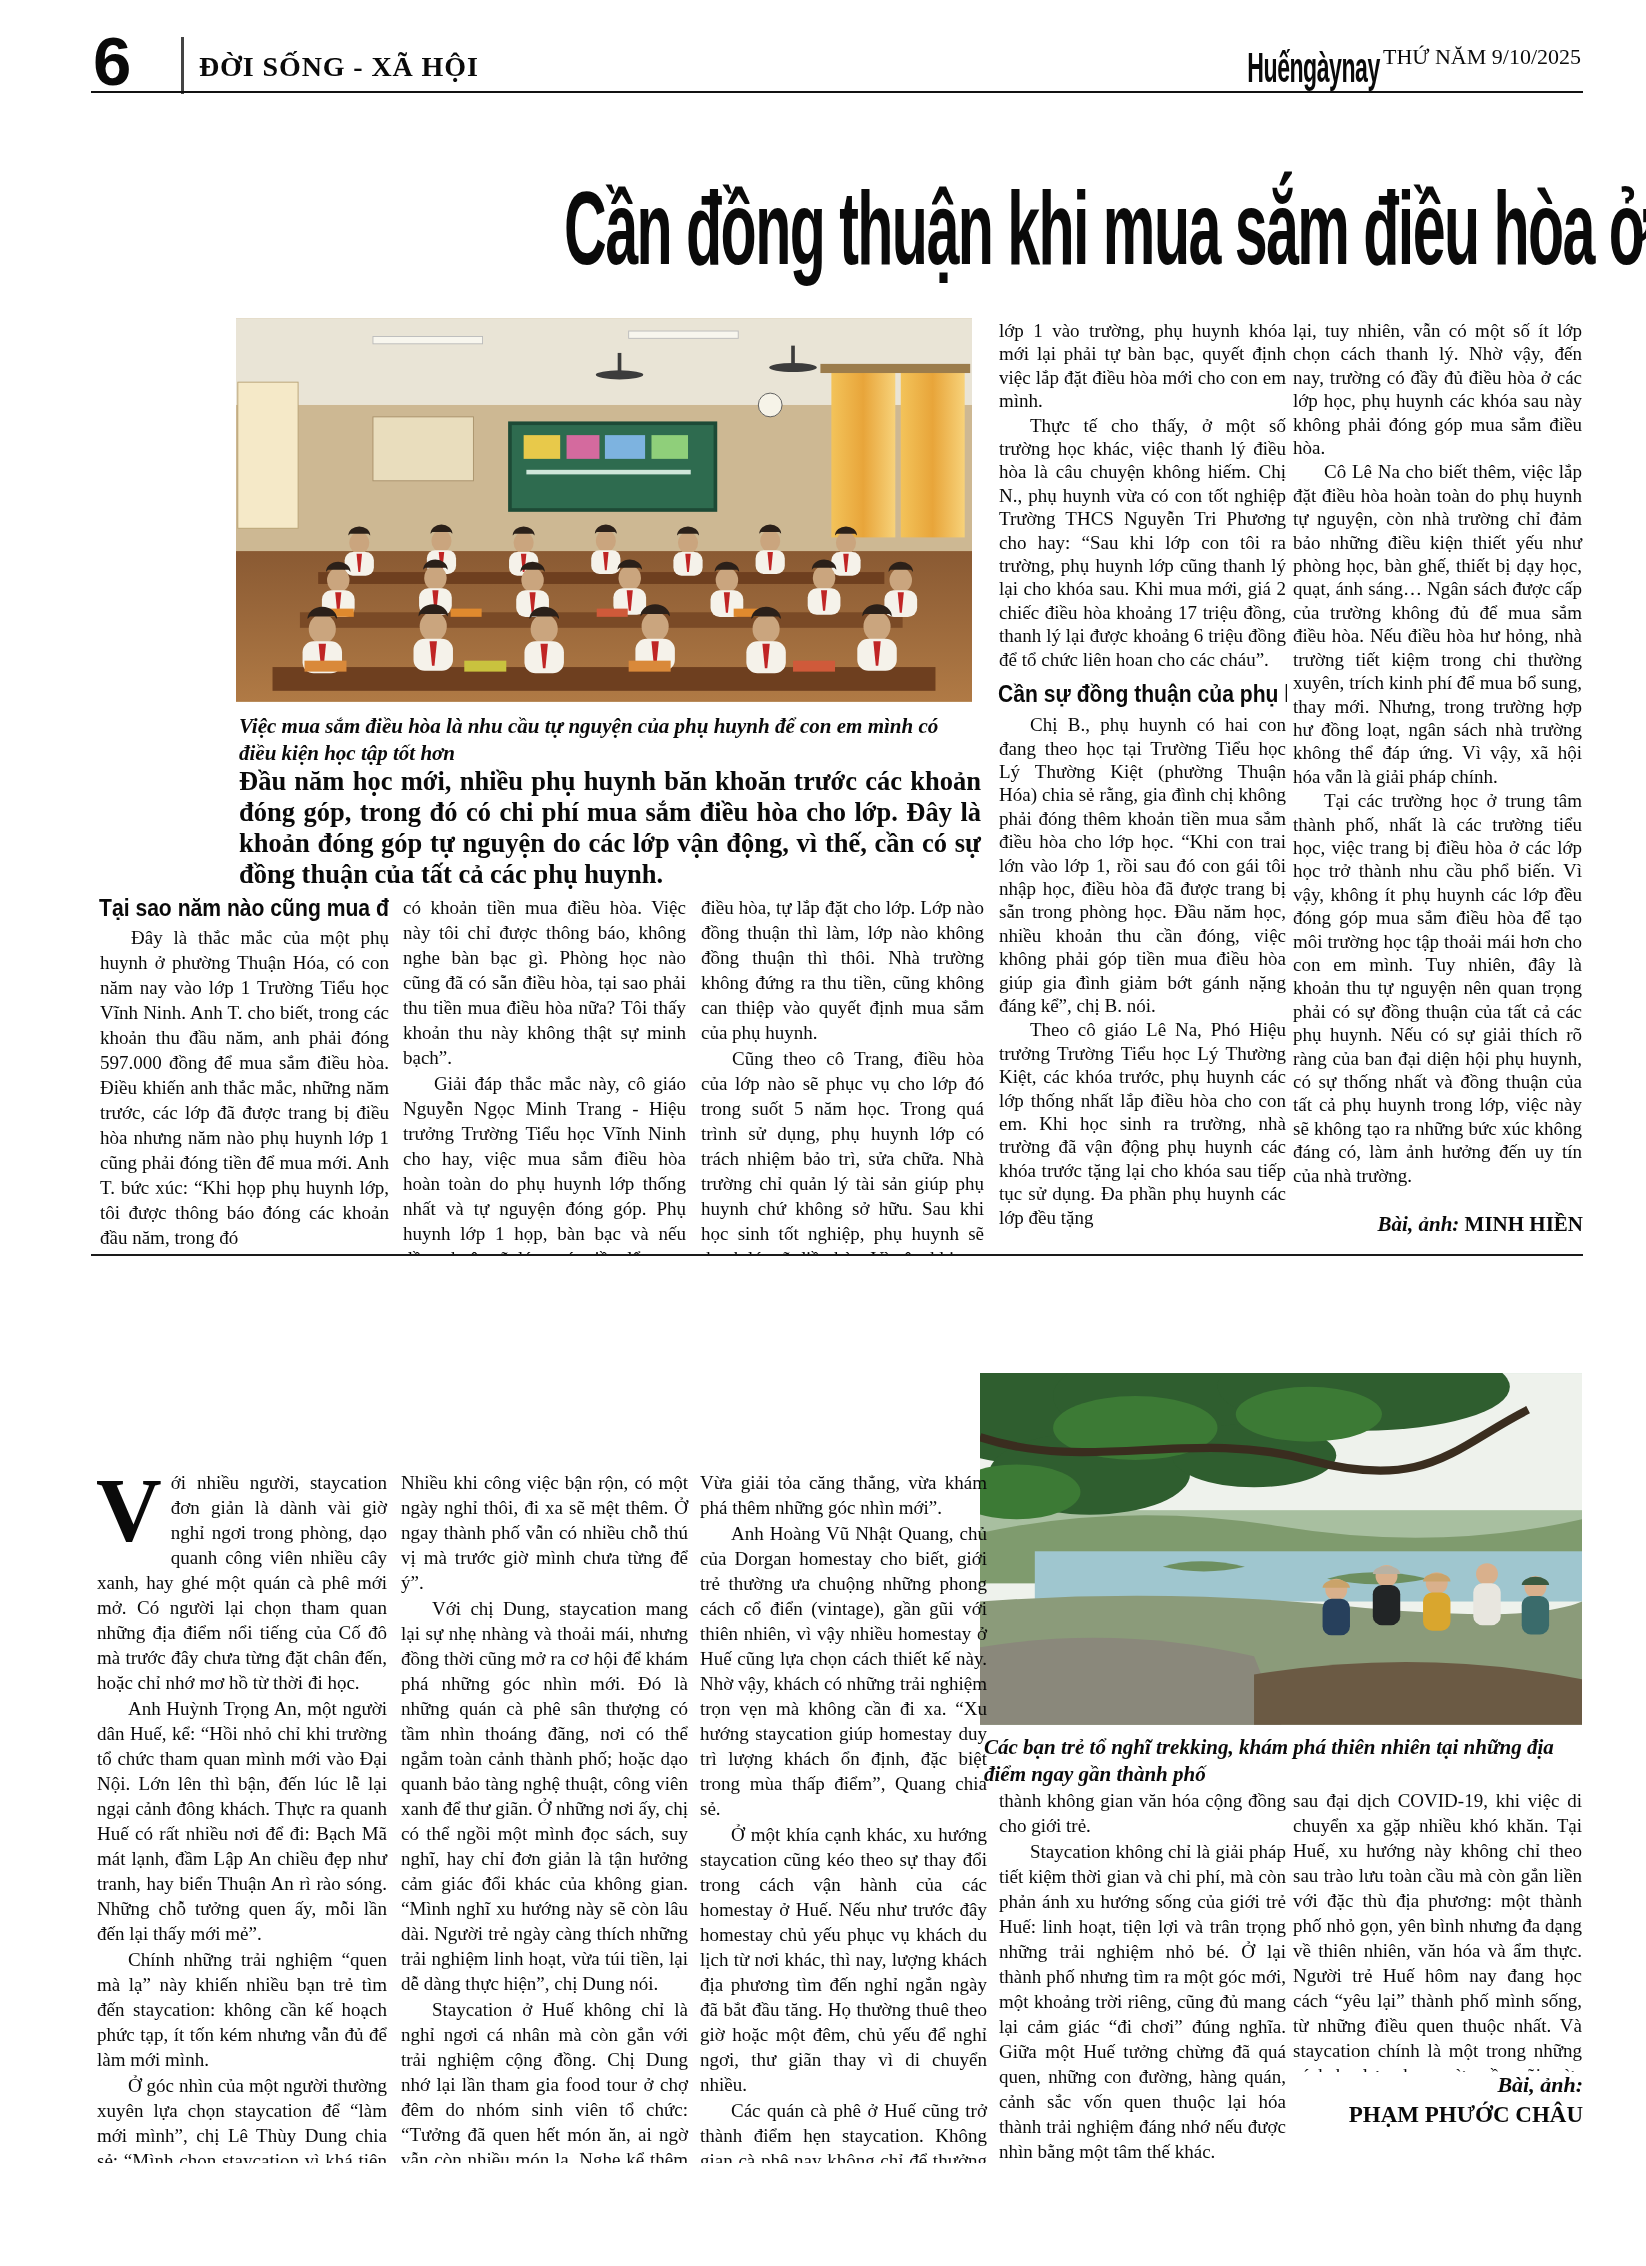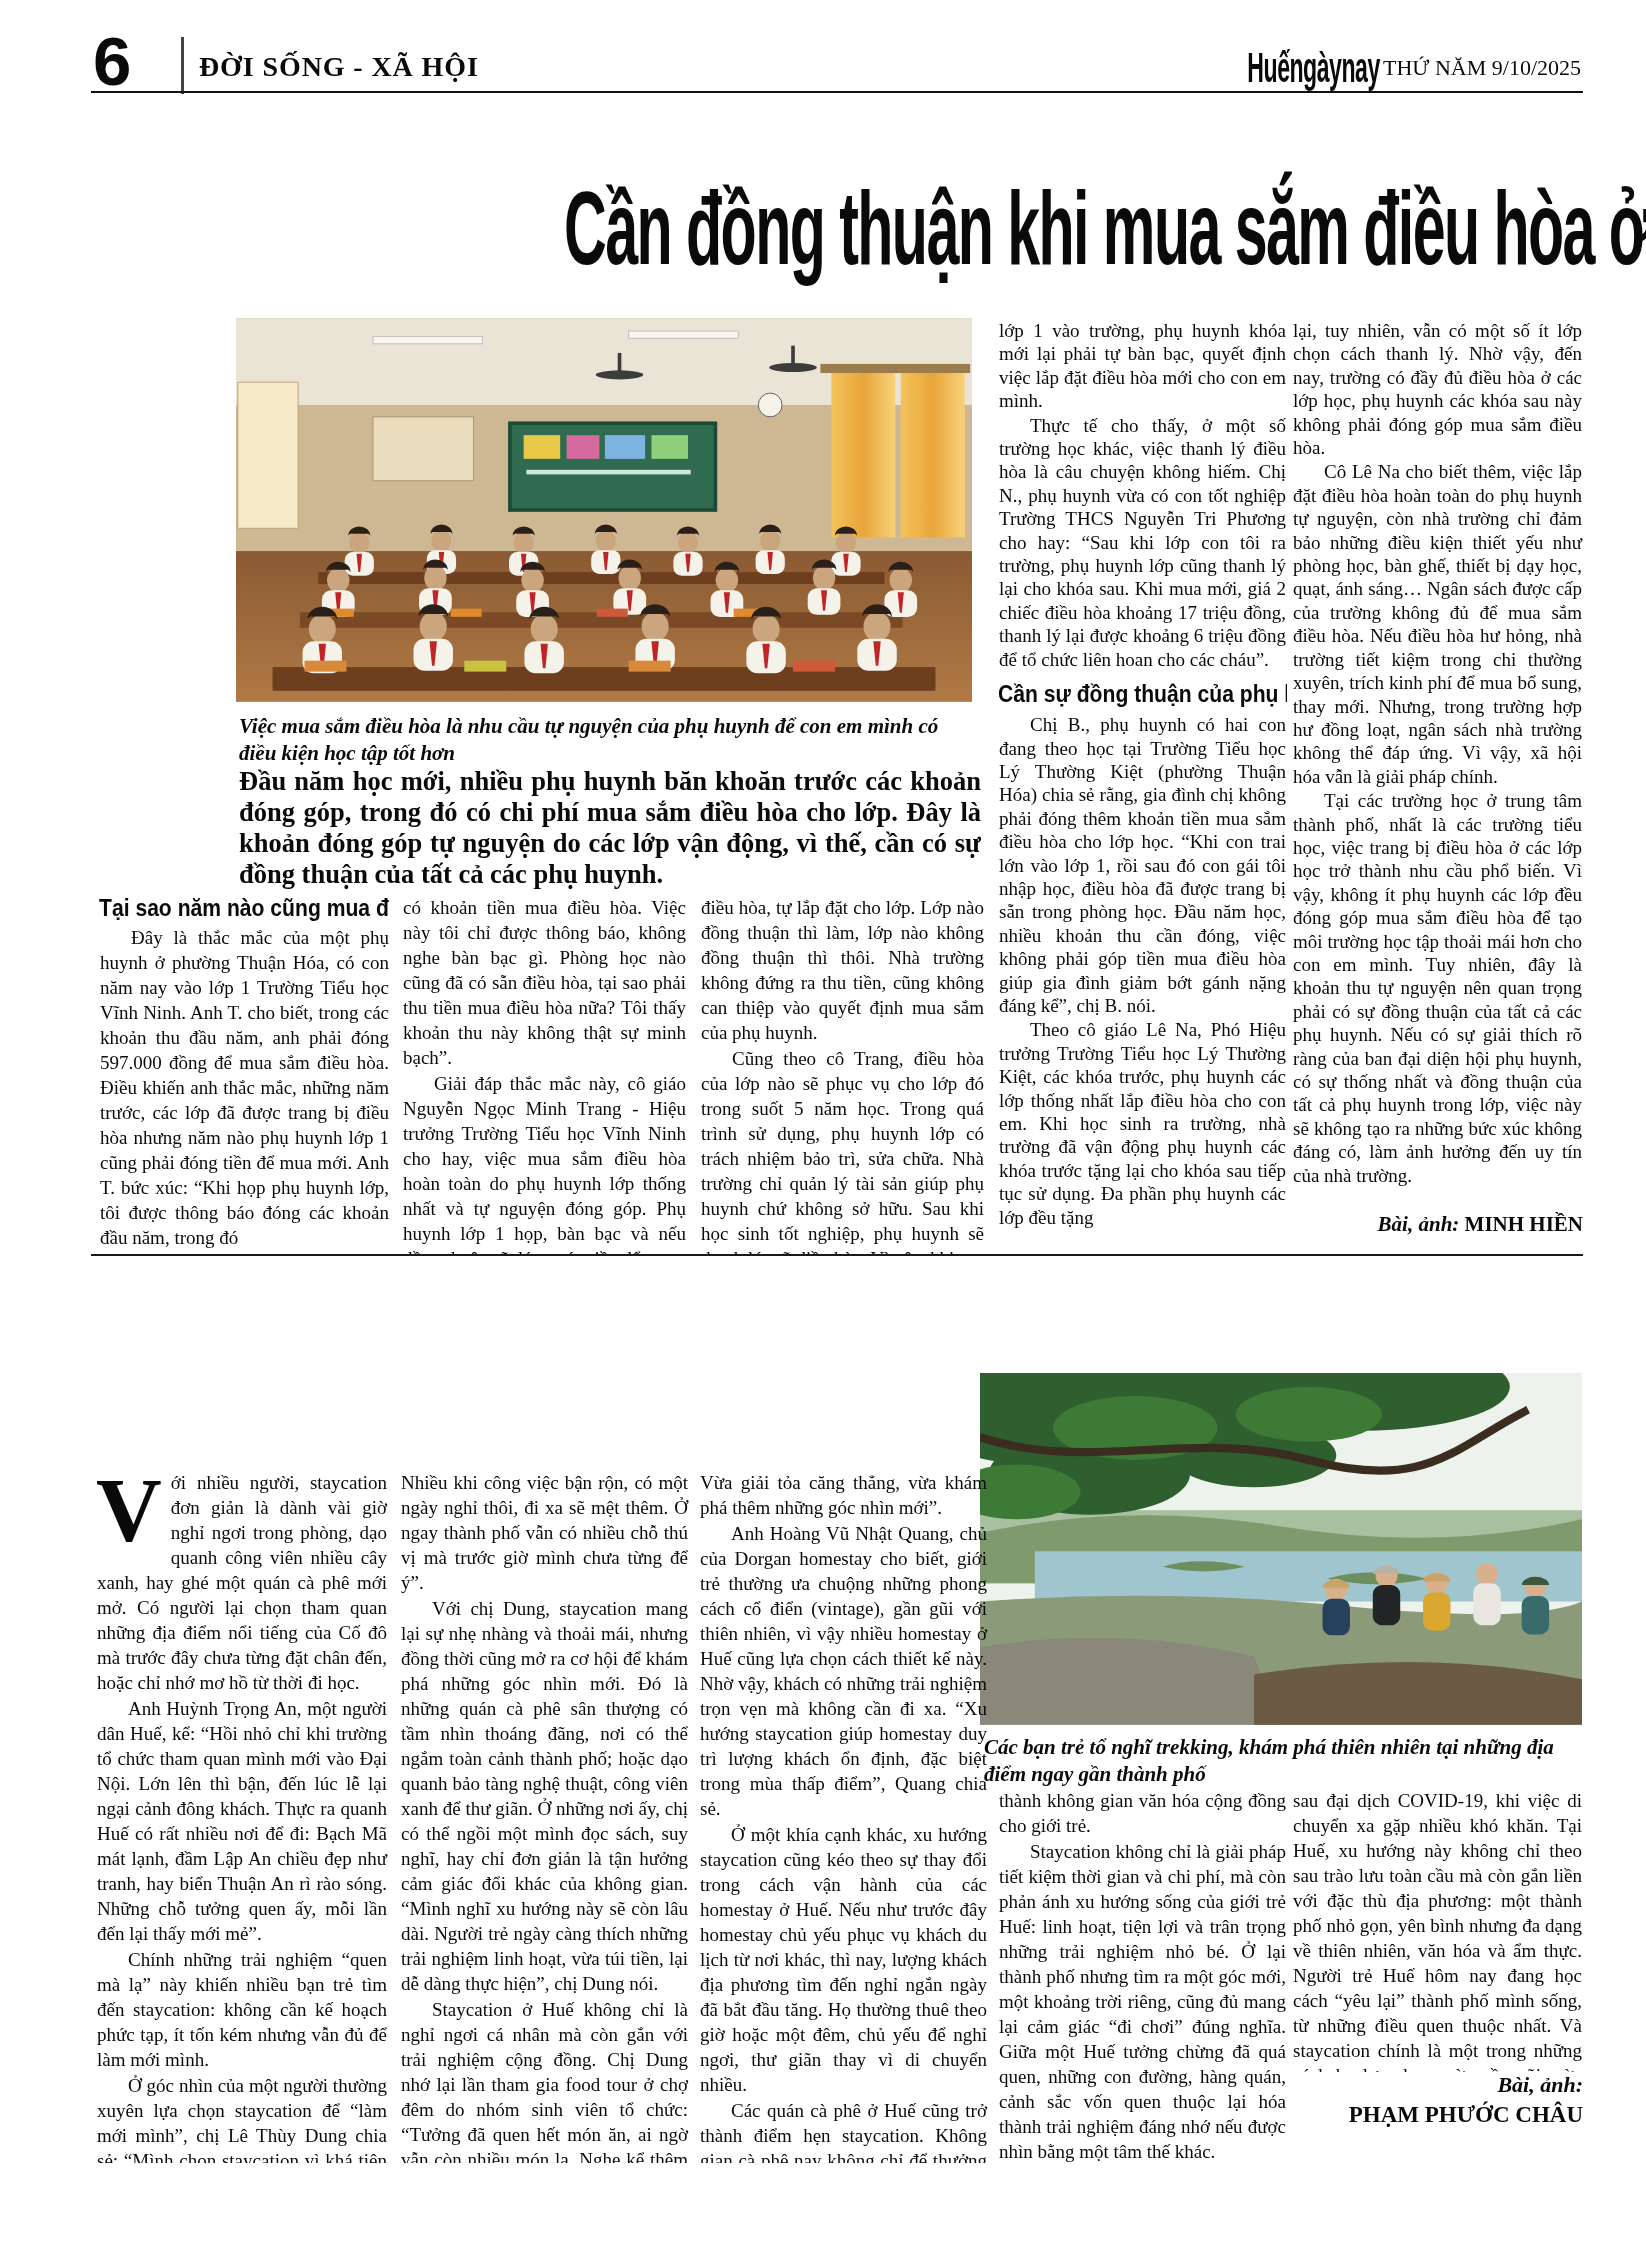--- a/index.html
+++ b/index.html
@@ -4,21 +4,21 @@
 <style>
   html,body{margin:0;padding:0;background:#e9e9e9;}
   .page{position:relative;width:1647px;height:2267px;background:#ffffff;margin:0 auto;
         font-family:"Liberation Serif", serif;color:#0a0a0a;overflow:hidden;}
   
   .pagenum{position:absolute;left:93px;top:27.4px;font-family:"Liberation Sans",sans-serif;
            font-weight:bold;font-size:69px;line-height:69px;}
   .head-vline{position:absolute;left:181px;top:37px;width:2.7px;height:57px;background:#444;}
   .section-title{position:absolute;left:199px;top:51px;font-family:"Liberation Serif",serif;
            font-weight:bold;font-size:28px;letter-spacing:0.9px;}
-  .mast{position:absolute;right:66px;top:44px;display:flex;align-items:center;}
+  .mast{position:absolute;right:66px;top:44px;display:flex;align-items:flex-start;}
   .mast-logo{display:inline-block;font-family:"Liberation Sans",sans-serif;font-weight:bold;
            font-size:42px;transform:scaleX(.55);transform-origin:right bottom;letter-spacing:-0.9px;}
   .mast-date{font-family:"Liberation Serif",serif;font-size:22px;margin-left:3.7px;white-space:nowrap;}
   .header-rule{position:absolute;left:91px;right:64px;top:91px;height:1.8px;background:#111;}
   
   .a1-head{position:absolute;left:55px;top:170px;width:1537px;text-align:center;height:128px;}
   .a1-head span{display:inline-block;font-family:"Liberation Sans",sans-serif;font-weight:bold;
            font-size:102px;line-height:117px;white-space:nowrap;letter-spacing:-2.7px;
            transform:scale(.58,1.02);transform-origin:center;}
   .photo1{position:absolute;left:236px;top:318px;width:736px;height:384px;overflow:hidden;background:#d8c9a8;}

